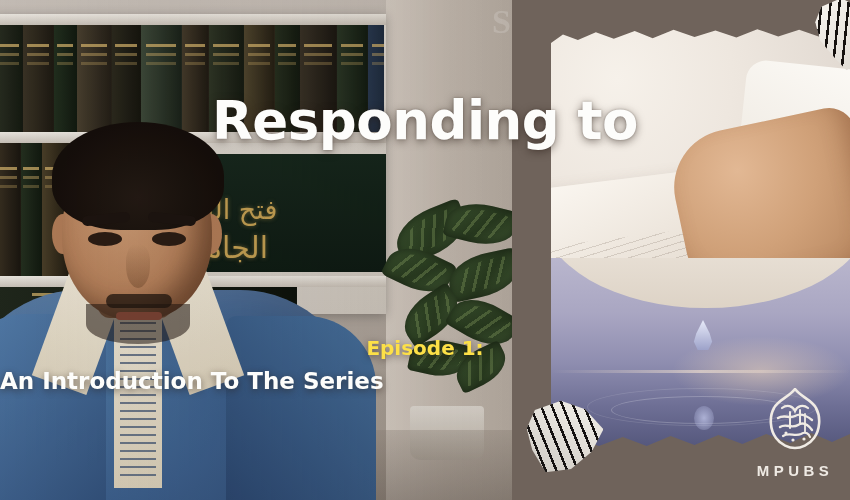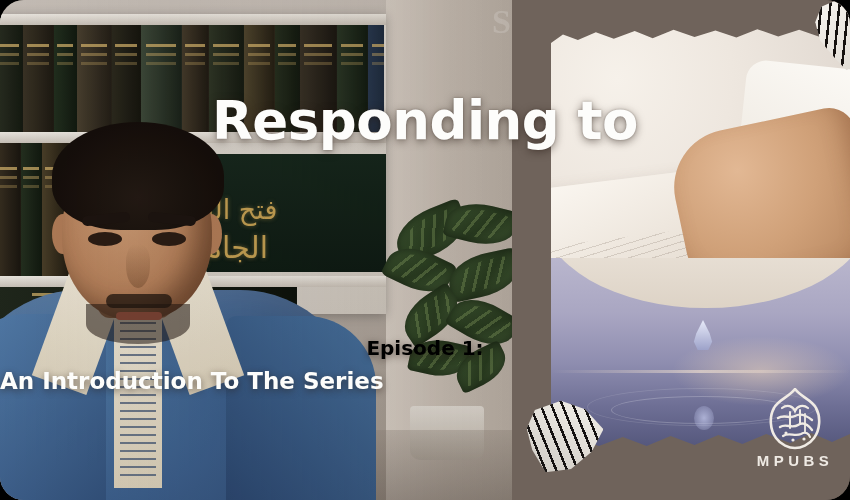--- a/index.html
+++ b/index.html
@@ -2,21 +2,20 @@
 <html><head>
 <meta charset="utf-8">
 <title>Responding to Christianity</title>
 <style>
   html,body{margin:0;padding:0;background:#000;}
   body{font-family:"Liberation Sans",sans-serif;}
 
   .frame{
     position:relative;width:850px;height:500px;overflow:hidden;
     background:#6f635b;
-    border-radius:24px;
   }
 
   
   .scene{position:absolute;inset:0;overflow:hidden;}
 
   .wall{
     position:absolute;left:0;top:0;width:530px;height:500px;
     background:
       linear-gradient(180deg,#cdc6bf 0%,#c3bcb4 22%,#b6aea6 60%,#a89f96 100%);
   }
@@ -267,35 +266,35 @@
   .t-main .l2{display:block;}
   .t-sub{
     position:absolute;left:0;top:247px;width:850px;text-align:center;
     font-family:"DejaVu Sans","Liberation Sans",sans-serif;
     font-weight:700;font-size:28px;color:#fdfdfb;letter-spacing:.2px;
     text-shadow:0 2px 8px rgba(40,28,20,.55);
   }
   .t-ep{
     position:absolute;left:0;top:336px;width:850px;text-align:center;
     font-family:"DejaVu Sans","Liberation Sans",sans-serif;
-    font-weight:700;font-size:20px;color:#000000;
+    font-weight:700;font-size:20px;color:#fde047;
     text-shadow:0 2px 7px rgba(40,28,20,.55);
   }
   .t-ep2{
     position:absolute;left:0;top:368px;width:850px;
     font-family:"DejaVu Sans","Liberation Sans",sans-serif;
     font-weight:700;font-size:23px;color:#fdfdfb;
     text-shadow:0 2px 7px rgba(40,28,20,.55);
   }
 
   
   .logo{position:absolute;left:752px;top:388px;width:86px;height:94px;}
   .logo-mark{position:absolute;left:8px;top:0;width:70px;height:62px;}
   .logo-word{
-    position:absolute;left:0;top:64px;width:86px;text-align:center;
+    position:absolute;left:0;top:74px;width:86px;text-align:center;
     color:#efeae4;font-family:"Liberation Sans",sans-serif;
     font-size:15px;font-weight:700;letter-spacing:4.5px;
   }
 </style>
 </head>
 <body>
 
 <div class="frame">
 
   <div class="scene">

